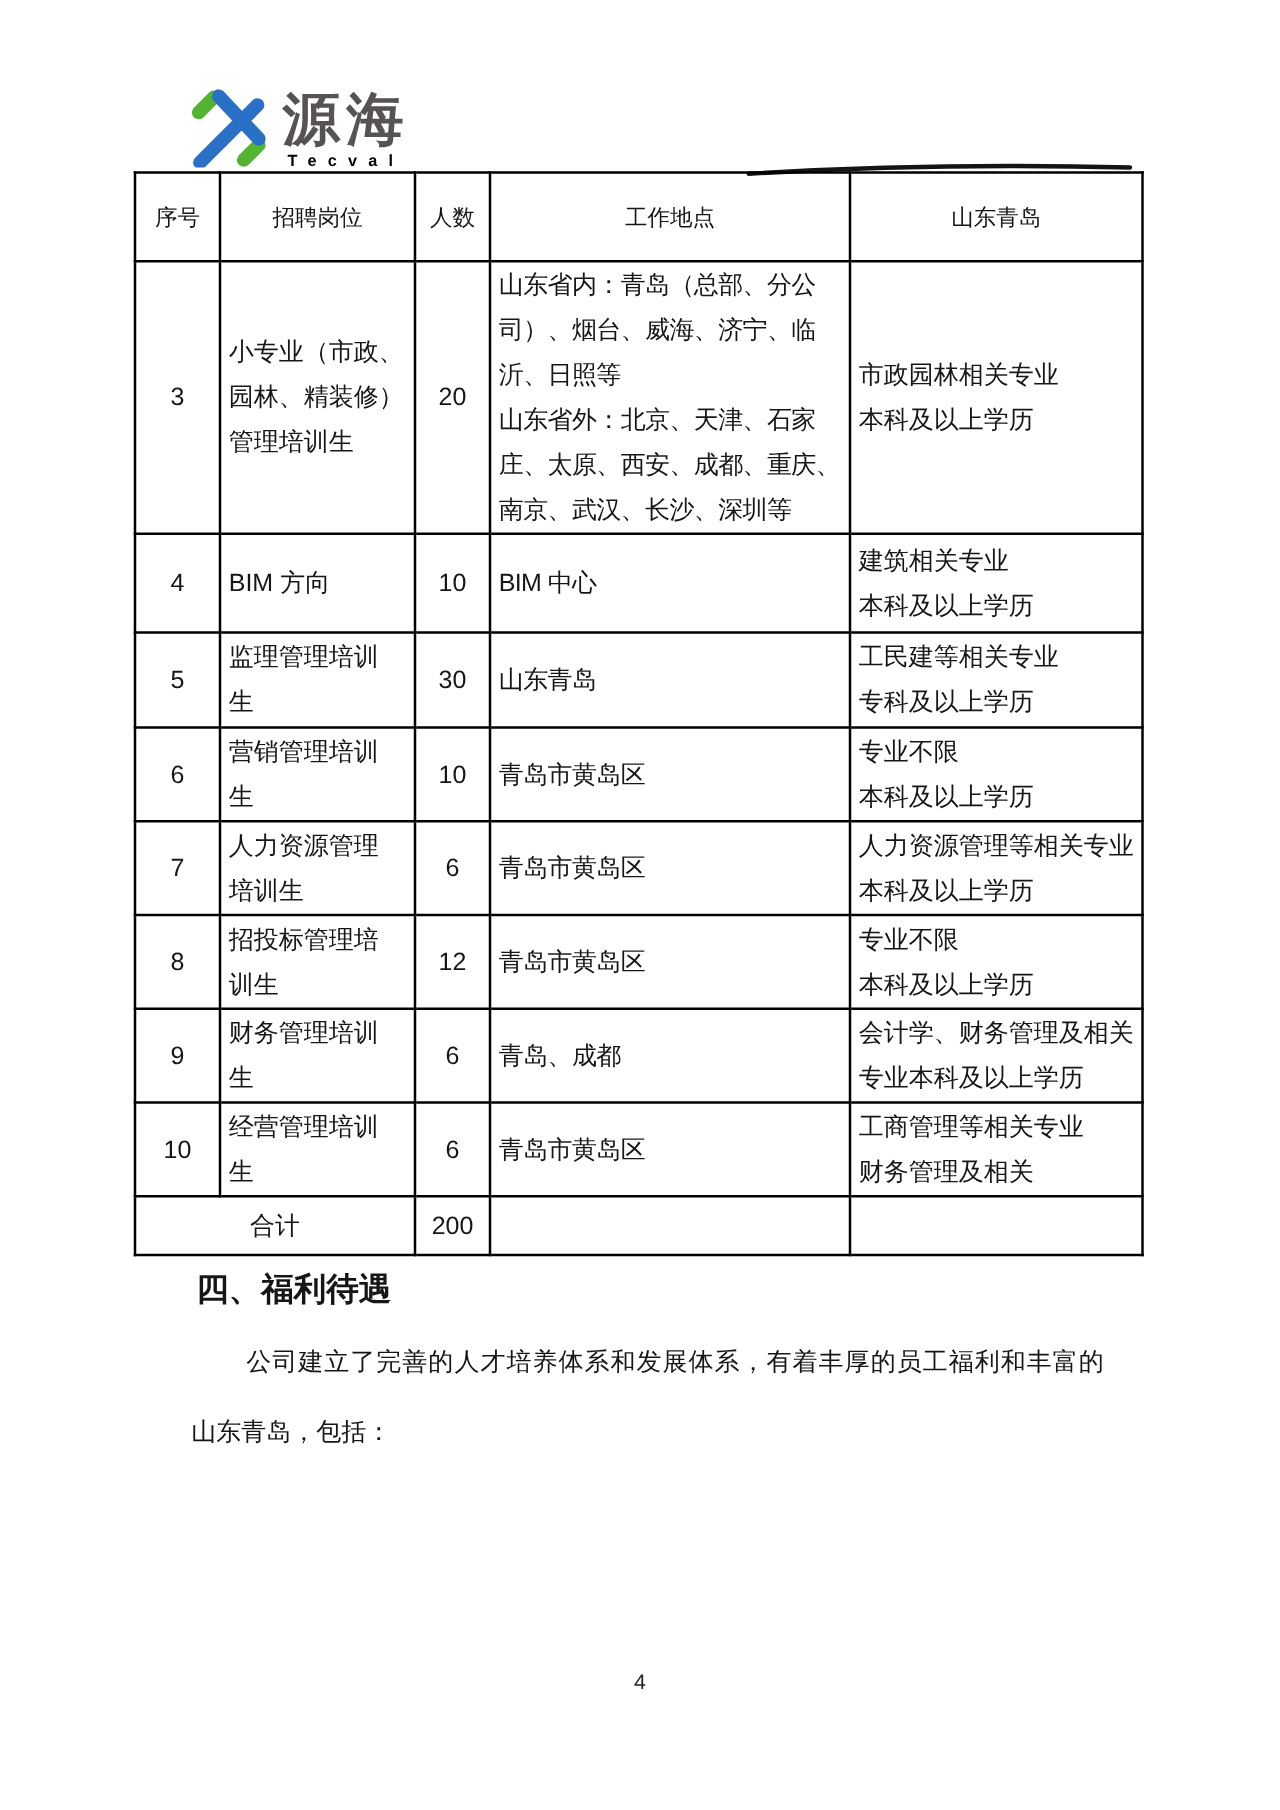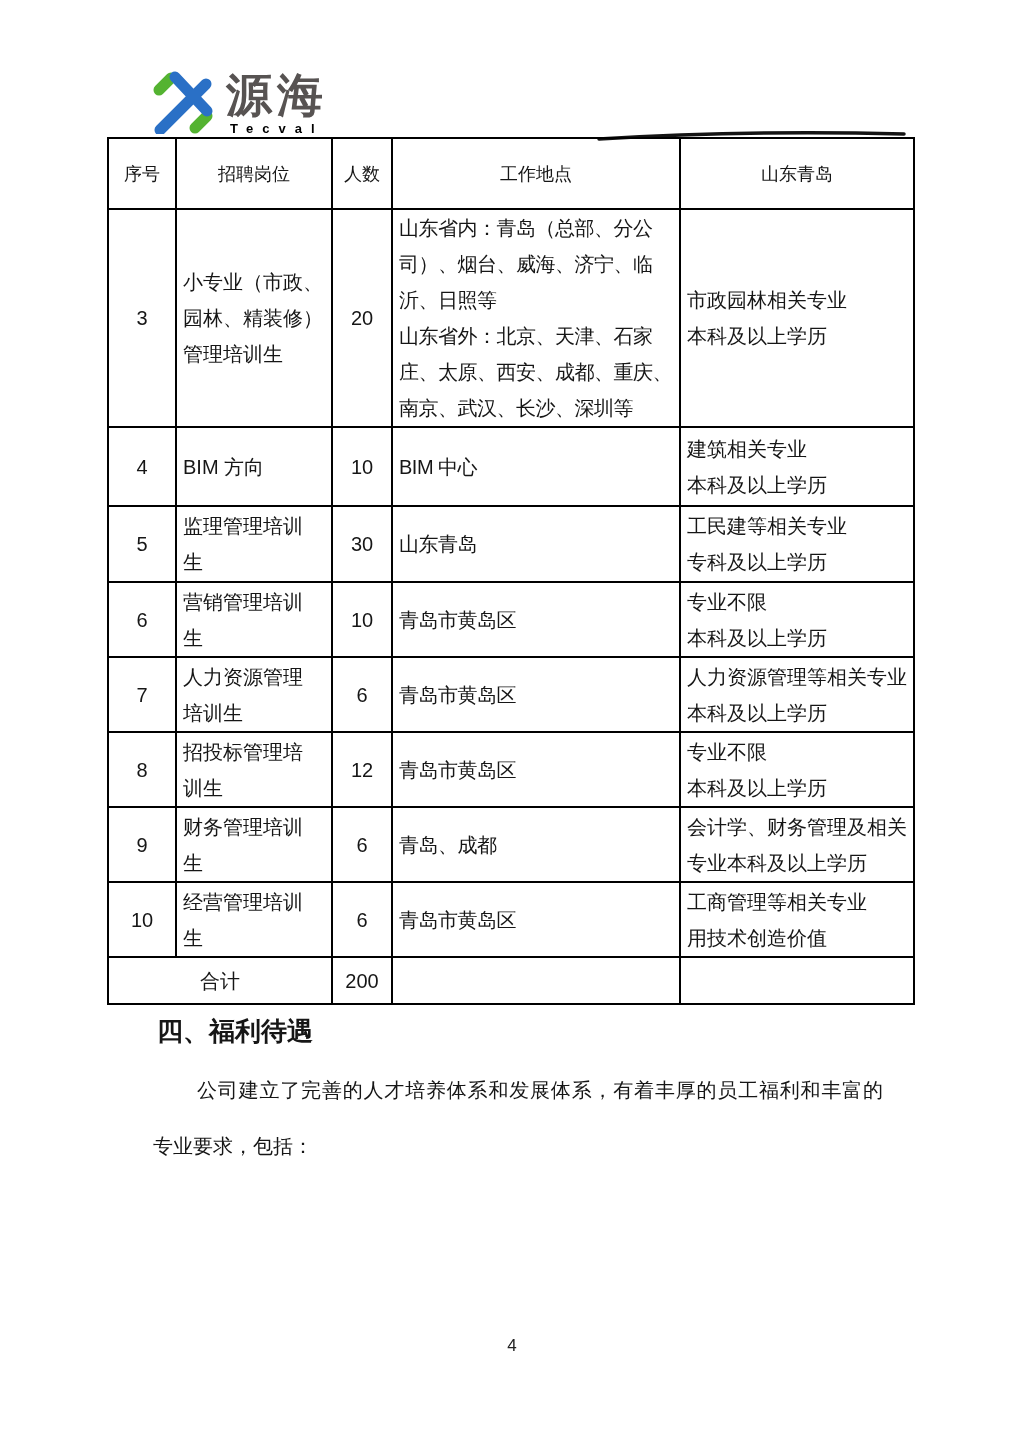--- a/index.html
+++ b/index.html
@@ -145,32 +145,32 @@
         <td class="c-req">会计学、财务管理及相关
 专业本科及以上学历</td>
       </tr>
       <tr>
         <td class="c-no">10</td>
         <td class="c-pos">经营管理培训
 生</td>
         <td class="c-count">6</td>
         <td class="c-loc">青岛市黄岛区</td>
         <td class="c-req">工商管理等相关专业
-用技术创造价值</td>
+财务管理及相关</td>
       </tr>
       <tr class="tr-total">
         <td class="c-total-label" colspan="2">合计</td>
         <td class="c-count">200</td>
         <td class="c-loc"></td>
         <td class="c-req"></td>
       </tr>
     </tbody>
   </table>
 
   <div class="section-heading">四、福利待遇</div>
   <div class="body-text">
     <div class="line-indent jl">公司建立了完善的人才培养体系和发展体系，有着丰厚的员工福利和丰富的</div>
-    <div>专业要求，包括：</div>
+    <div>山东青岛，包括：</div>
   </div>
 
   <div class="page-num">4</div>
 
 </div>
 
 </body></html>

